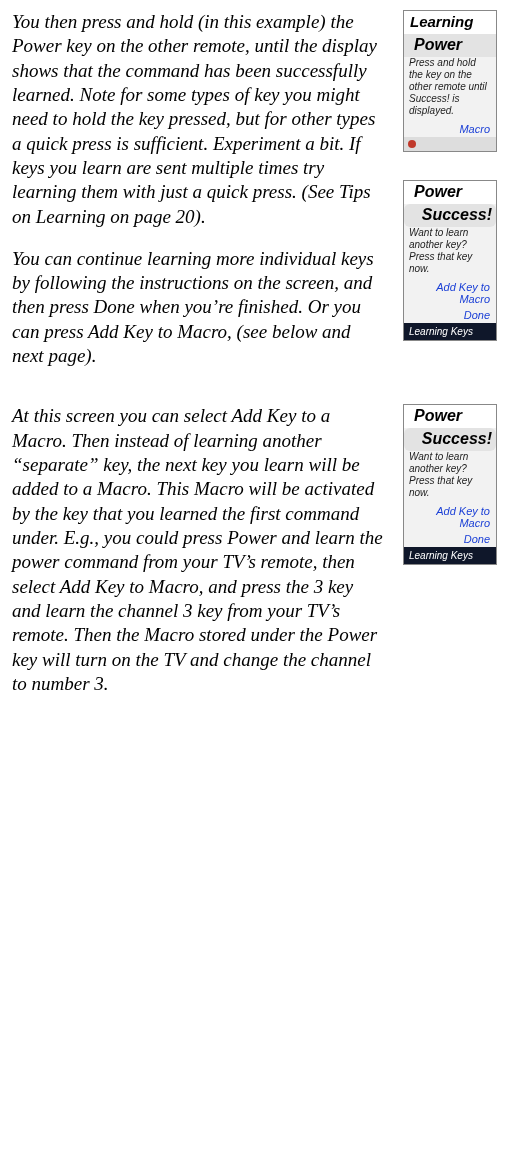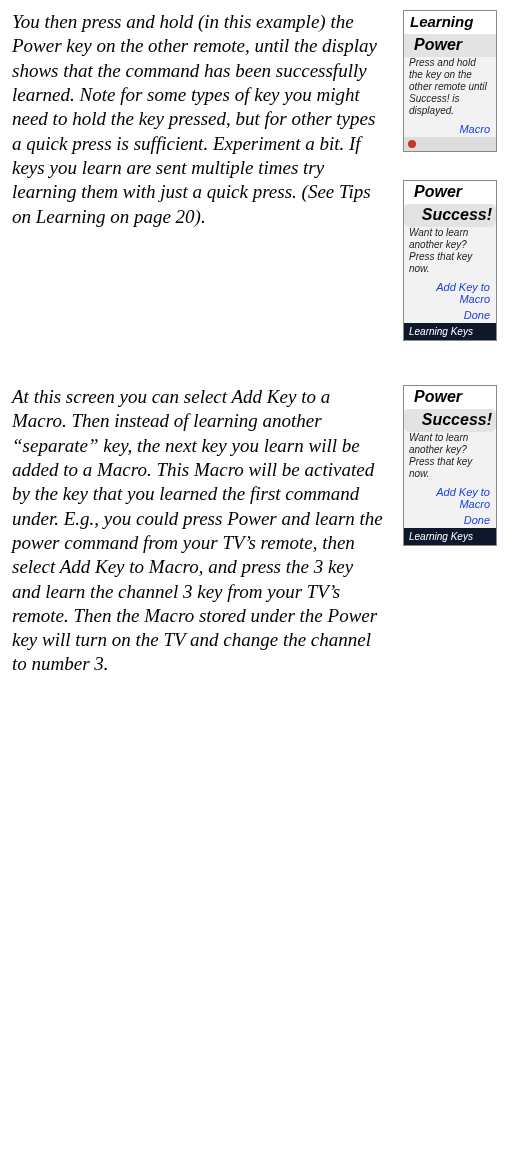--- a/index.html
+++ b/index.html
@@ -106,20 +106,21 @@
 <body>
 
 <div class="page">
 
   
 
   
   <div class="row">
     <div class="col-text">
       <p>You then press and hold (in this example) the Power key on the other remote, until the display shows that the command has been successfully learned. Note for some types of key you might need to hold the key pressed, but for other types a quick press is sufficient. Experiment a bit. If keys you learn are sent multiple times try learning them with just a quick press. (See Tips on Learning on page 20).</p>
+      <p>You can continue learning more individual keys by following the instructions on the screen, and then press Done when you’re finished. Or you can press Add Key to Macro, (see below and next page).</p>
     </div>
     <div class="col-shot">
 
       <div class="shot">
         <div class="title-lg">Learning</div>
         <div class="title-md">Power</div>
         <div class="body-txt">Press and hold the key on the other remote until Success! is displayed.</div>
         <div class="link-blue">Macro</div>
         <div class="footer-bar">
           <span class="dot"></span>

